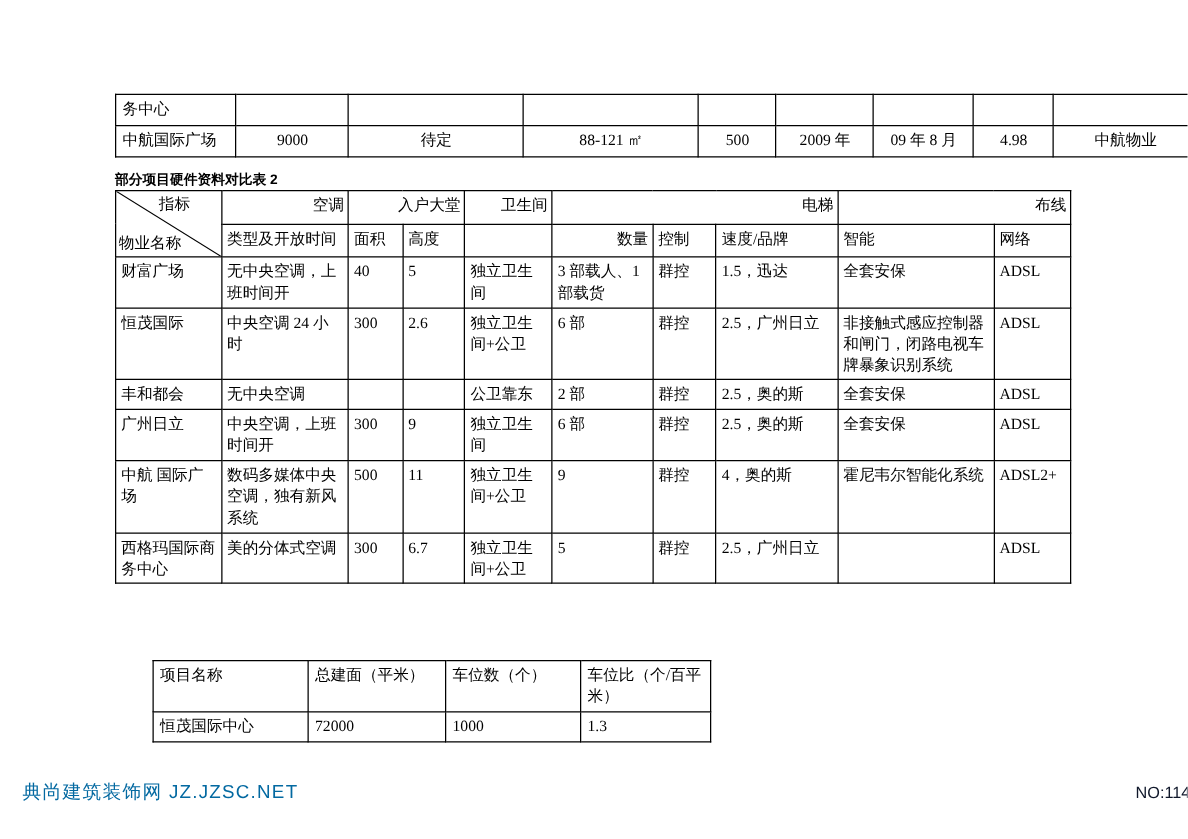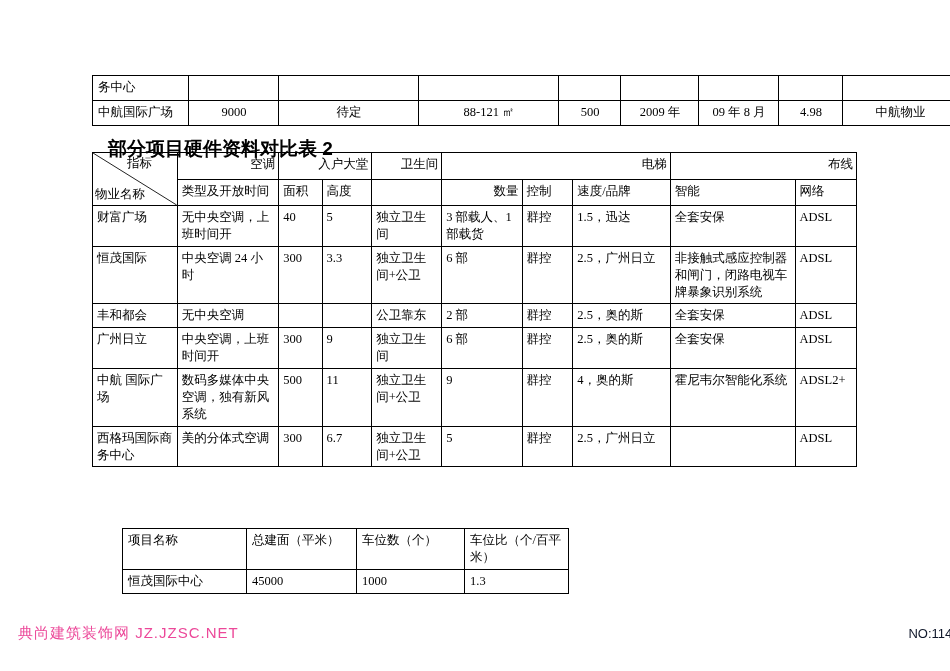--- a/index.html
+++ b/index.html
@@ -44,23 +44,22 @@
     width: 765px;
   }
   .tbl-top td {
     height: 18px;
   }
   .tbl-top td.c { text-align: center; }
   
   .caption {
     position: absolute;
     font-weight: bold;
-    font-size: 19px;
+    font-size: 11px;
     font-family: "Liberation Sans", "DejaVu Sans", sans-serif;
-    margin-left: 16px;
   }
   #cap2 { left: 92px; top: 136px; }
   #cap3 { left: 122px; top: 512px; }
   
   .tbl-main {
     position: absolute;
     left: 92px;
     top: 152px;
     width: 765px;
     font-size: 12.5px;
@@ -95,21 +94,21 @@
   }
   .tbl-park td {
     height: 16px;
   }
   
   .footer-left {
     position: absolute;
     left: 18px;
     top: 624px;
     font-size: 15px;
-    color: #ec4899;
+    color: #0369a1;
     letter-spacing: 1px;
     font-family: "Liberation Sans", "DejaVu Sans", sans-serif;
   }
   .footer-right {
     position: absolute;
     right: 20px;
     top: 626px;
     font-size: 13px;
     color: #0f172a;
     font-family: "Liberation Sans", "DejaVu Sans", sans-serif;
@@ -212,21 +211,21 @@
         <td>群控</td>
         <td>1.5，迅达</td>
         <td>全套安保</td>
         <td>ADSL</td>
       </tr>
 
       <tr>
         <td>恒茂国际</td>
         <td>中央空调 24 小时</td>
         <td>300</td>
-        <td>3.3</td>
+        <td>2.6</td>
         <td>独立卫生间+公卫</td>
         <td>6 部</td>
         <td>群控</td>
         <td>2.5，广州日立</td>
         <td>非接触式感应控制器和闸门，闭路电视车牌暴象识别系统</td>
         <td>ADSL</td>
       </tr>
 
       <tr>
         <td>丰和都会</td>
@@ -292,21 +291,21 @@
     </colgroup>
     <tbody>
       <tr>
         <td style="height:34px">项目名称</td>
         <td style="height:34px">总建面（平米）</td>
         <td style="height:34px">车位数（个）</td>
         <td style="height:34px">车位比（个/百平米）</td>
       </tr>
       <tr>
         <td>恒茂国际中心</td>
-        <td>45000</td>
+        <td>72000</td>
         <td>1000</td>
         <td>1.3</td>
       </tr>
     </tbody>
   </table>
 
   <div class="footer-left">典尚建筑装饰网  JZ.JZSC.NET</div>
   <div class="footer-right">NO:114649</div>
 
 </div>

